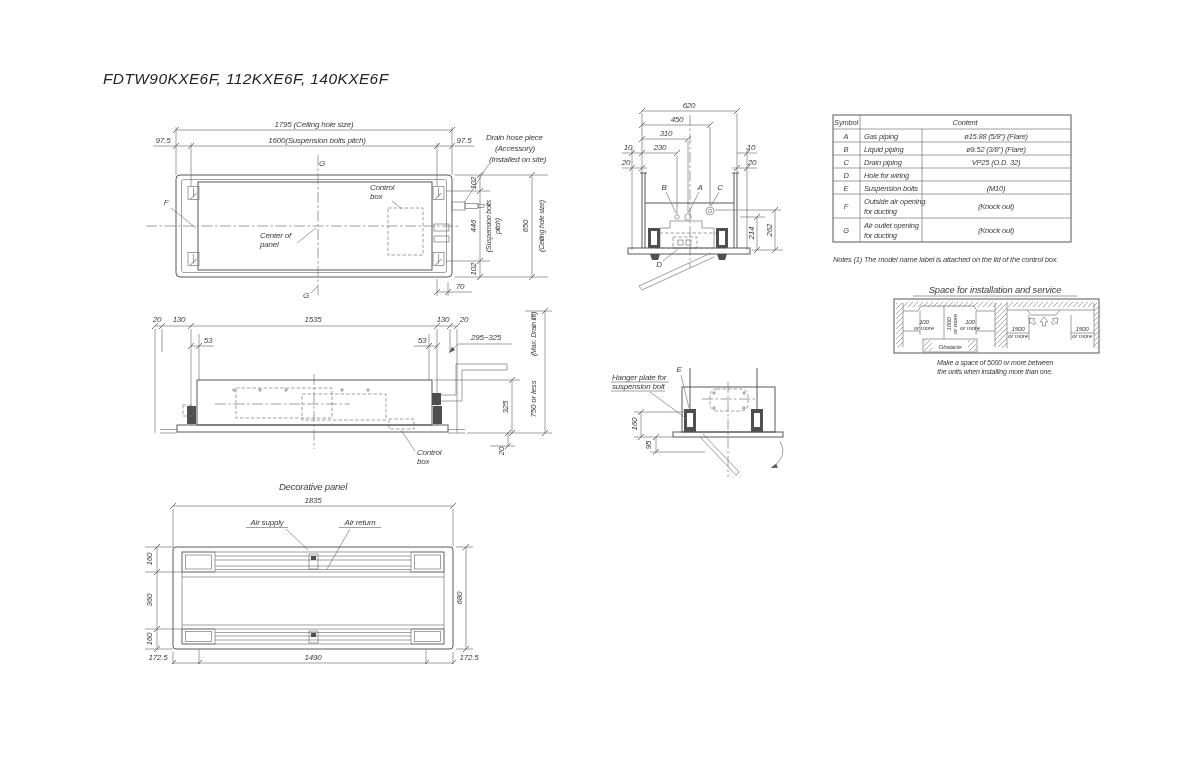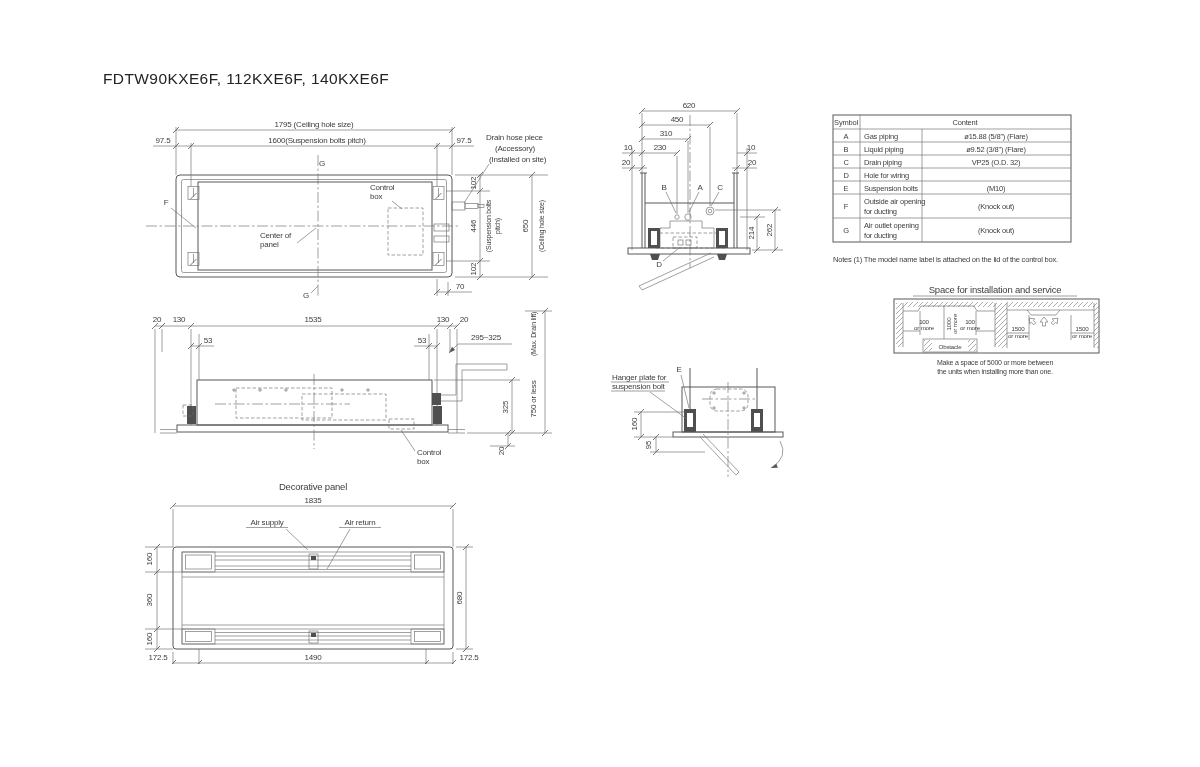--- a/index.html
+++ b/index.html
@@ -1,16 +1,16 @@
 <!DOCTYPE html>
 <html><head>
 <meta charset="utf-8">
 <style>
   html,body{margin:0;padding:0;background:#ffffff;}
-  .page{width:1200px;height:664px;position:relative;background:#4d7c0f;overflow:hidden;}
+  .page{width:1200px;height:664px;position:relative;background:#4d7c0f;overflow:hidden;font-style:italic;}
   svg text{font-family:"Liberation Sans","DejaVu Sans",sans-serif;fill:#3d3d3d;letter-spacing:-0.2px;}
   .title{font-size:15.5px;fill:#232323;text-anchor:start;letter-spacing:0.4px;}
   .t9{font-size:9.5px;text-anchor:middle;}
   .t8{font-size:8px;text-anchor:middle;}
   .t8s{font-size:8px;text-anchor:start;}
   .t7{font-size:7px;text-anchor:middle;}
   .t75{font-size:7.5px;text-anchor:middle;}
   .t75s{font-size:7.5px;text-anchor:start;}
   .t6{font-size:6.2px;text-anchor:middle;}
   .ln{stroke:#585858;fill:none;stroke-width:1;}

